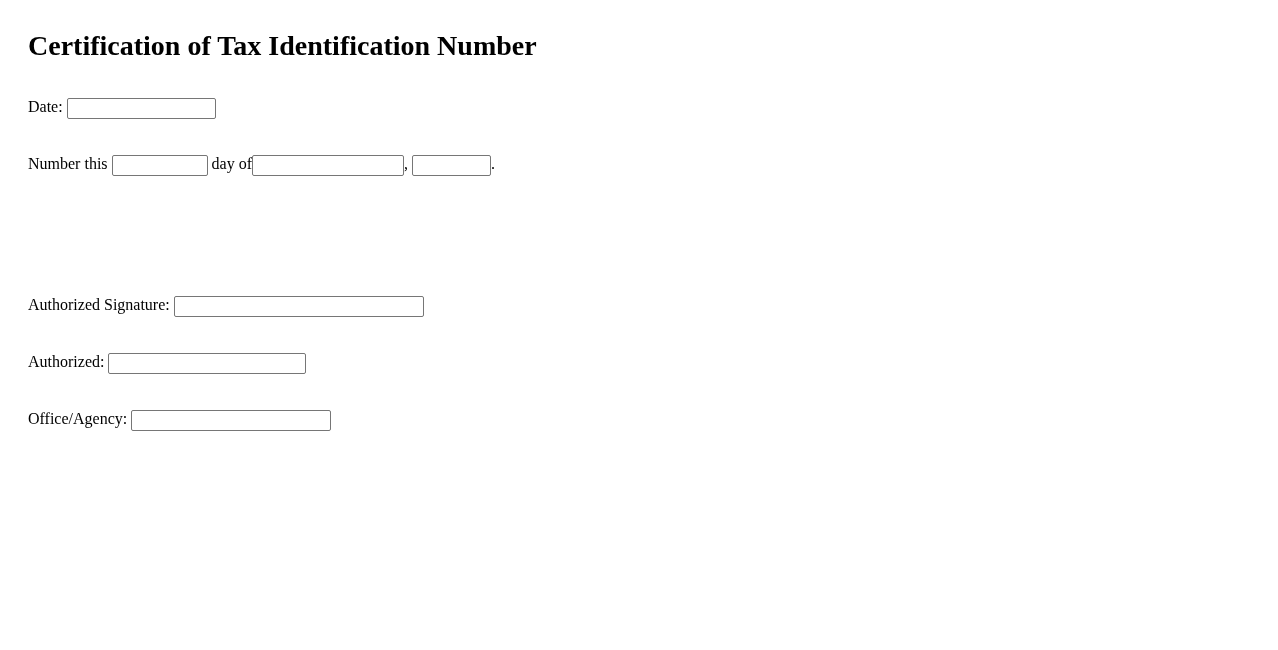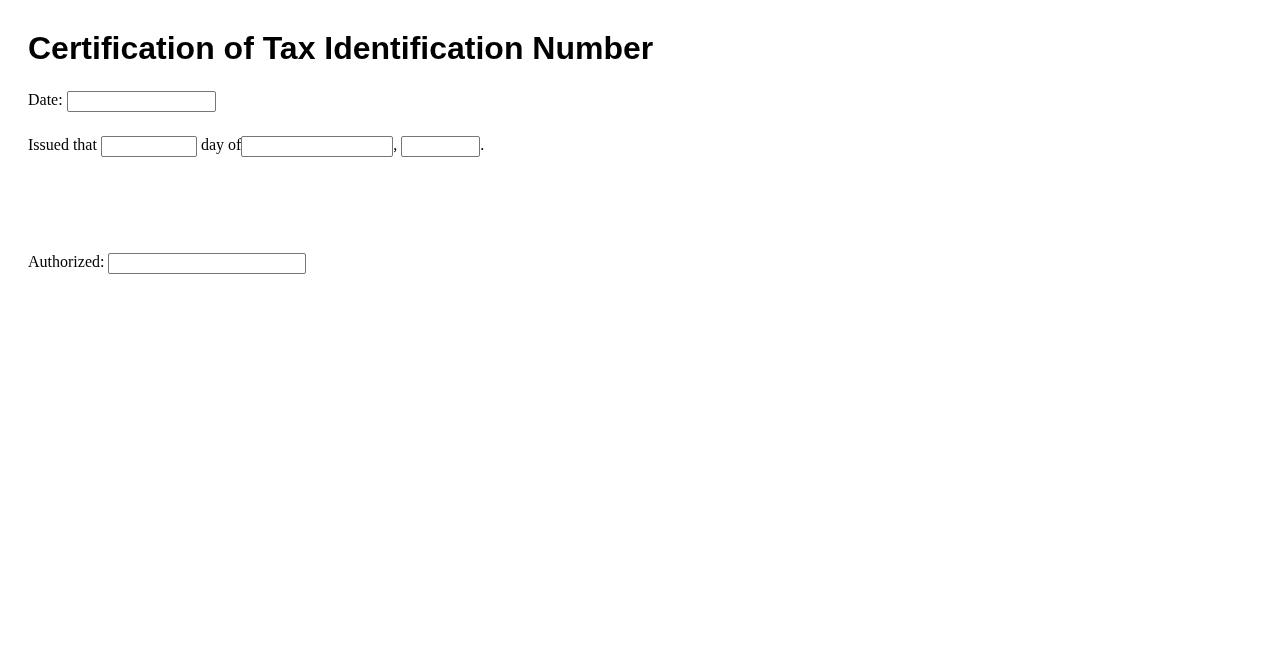--- a/index.html
+++ b/index.html
@@ -10,28 +10,28 @@
   body {
     width: 1278px;
     height: 650px;
     overflow: hidden;
     padding: 28px 28px 0 28px;
     font-family: "Liberation Serif", "DejaVu Serif", serif;
     font-size: 16px;
     color: #000000;
   }
   h1.page-title {
-    font-size: 32px;
+    font-size: 28px;
     font-weight: bold;
     line-height: 1.15;
     margin: 2px 0 20px 0;
-    font-family: Liberation Sans, sans-serif;
+    font-family: Liberation Serif, serif;
   }
   p.row {
-    margin: 20px 0;
+    margin: 32px 0;
     line-height: 25px;
   }
   input[type="text"] {
     height: 21px;
     border: 1px solid #767676;
     border-radius: 2px;
     background: #ffffff;
     padding: 1px 2px;
     margin: 0;
     vertical-align: middle;
@@ -57,28 +57,36 @@
 
   <h1 class="page-title">Certification of Tax Identification Number</h1>
 
   <p class="row">
     <span>Date:</span>
     <input type="text" class="w-date" value="" style="">
   </p>
 
 
   <p class="row">
-    <span>Issued that</span>
+    <span>Number this</span>
     <input type="text" class="w-day" value="" style="">
     <span>day of</span><input type="text" class="w-month" value="" style=""><span>,</span>
     <input type="text" class="w-year" value="" style=""><span>.</span>
   </p>
 
   <div class="spacer"></div>
 
+  <p class="row">
+    <span>Authorized Signature:</span>
+    <input type="text" class="w-sign" value="" style="">
+  </p>
 
   <p class="row">
     <span>Authorized:</span>
     <input type="text" class="w-desig" value="" style="">
   </p>
 
+  <p class="row">
+    <span>Office/Agency:</span>
+    <input type="text" class="w-office" value="" style="">
+  </p>
 
 </div>
 
 </body></html>

